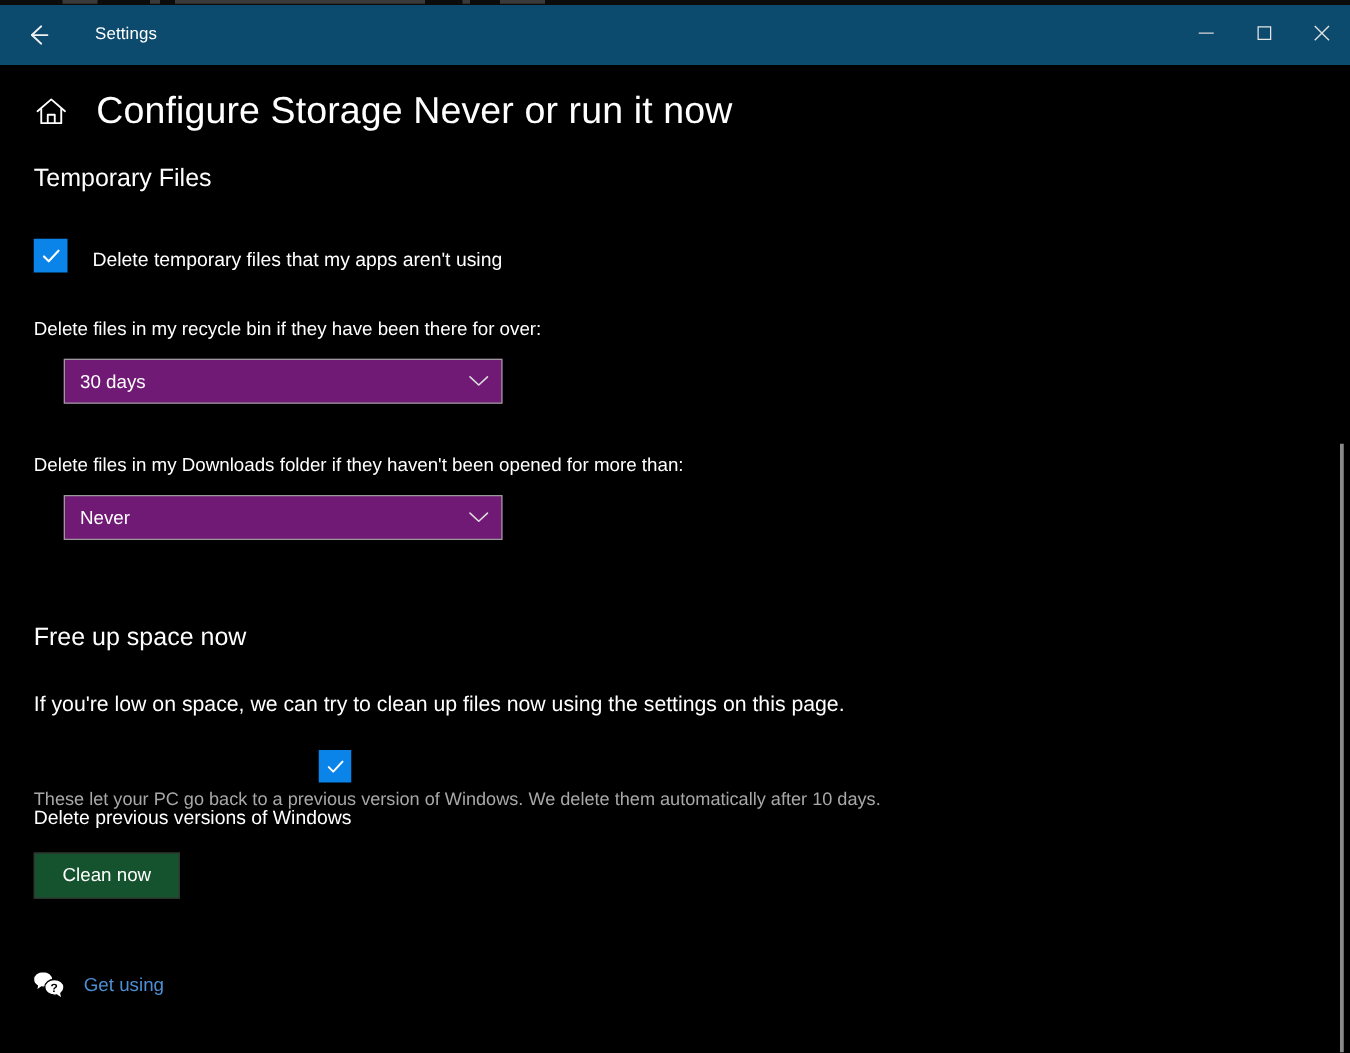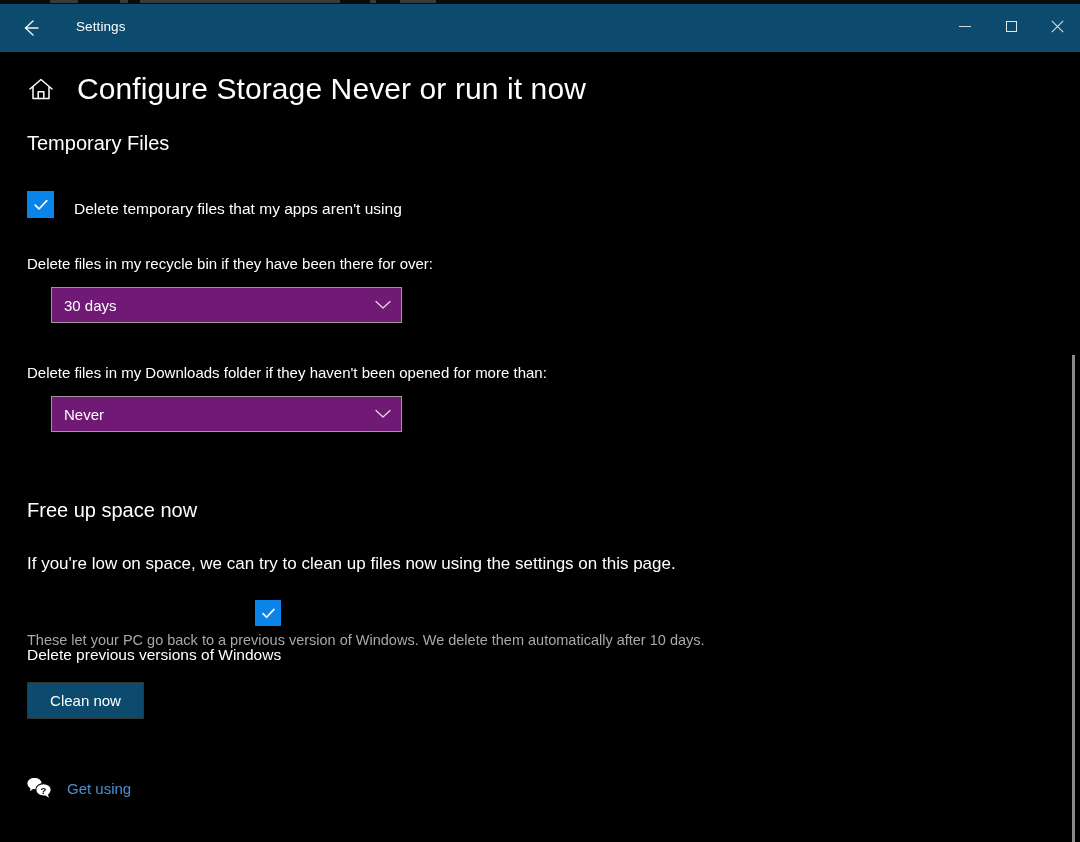--- a/index.html
+++ b/index.html
@@ -187,21 +187,21 @@
   }
   .dd-chevron svg { display: block; }
 
   
   .clean-btn {
     position: absolute;
     left: 27px;
     top: 630px;
     min-width: 117px;
     height: 37px;
-    background: #0c4a6e;
+    background: #14532d;
     border: 1px solid #333333;
     color: #ffffff;
     font-family: "Liberation Sans", sans-serif;
     font-size: 15px;
     padding: 0 17px;
     cursor: default;
   }
 
   
   .gethelp {

